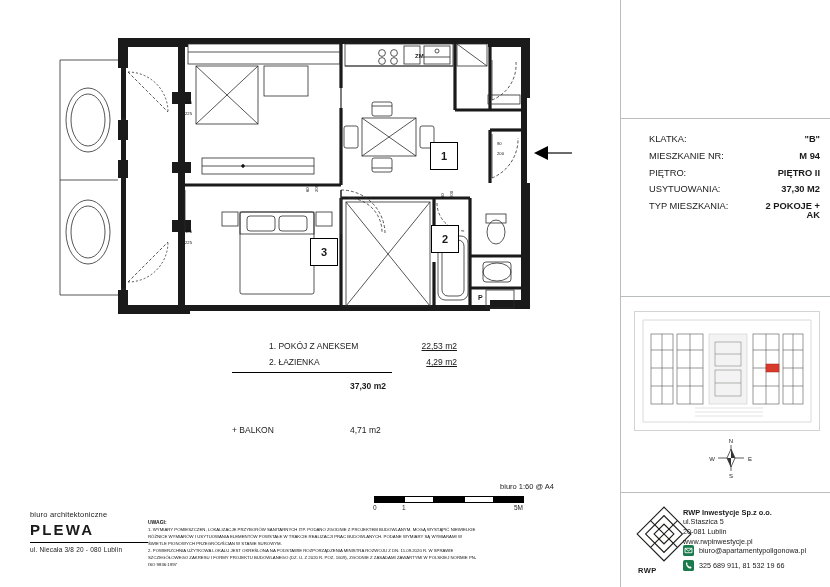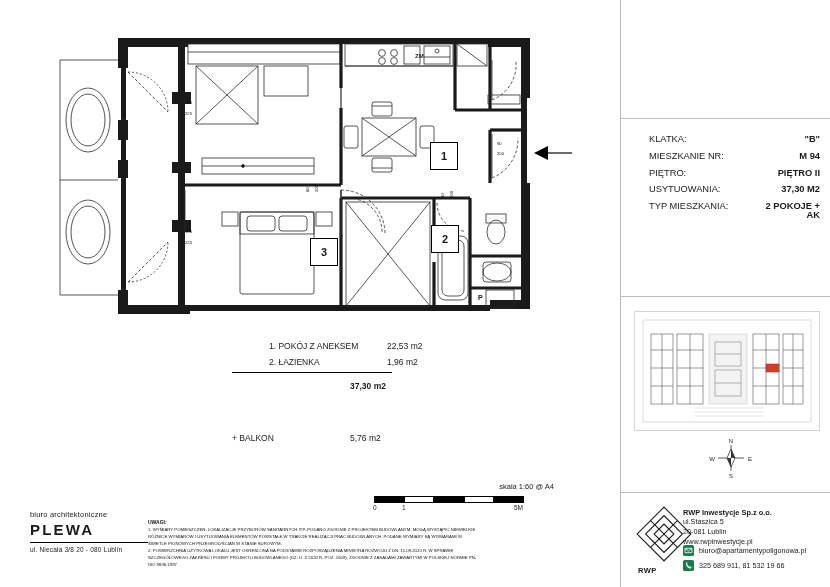--- a/index.html
+++ b/index.html
@@ -19,31 +19,31 @@
   }
   .plan-svg { position: absolute; left: 0; top: 0; }
 
   
   .schedule {
     position: absolute; left: 232px; top: 338px; width: 230px;
     font-size: 8.5px; line-height: 1.9;
   }
   .sched-row { display: flex; }
   .sched-row .nm { width: 118px; margin-left: 37px; }
-  .sched-row .ar { width: 70px; text-align: left; }
+  .sched-row .ar { width: 70px; text-align: right; text-decoration: underline; }
   .sched-total {
     display: flex; margin-top: 5px; font-weight: bold;
   }
   .sched-total .nm { width: 118px; }
   .sched-total .ar { width: 70px; text-align: left; }
   .sched-sep {
     width: 160px; border-top: 1px solid #000; margin-top: 2px; margin-bottom: 2px;
   }
   .balcony {
-    display: flex; margin-top: 36px; font-size: 8.5px;
+    display: flex; margin-top: 28px; font-size: 8.5px;
   }
   .balcony .nm { width: 118px; }
   .balcony .ar { width: 70px; }
 
   
   .scale-wrap {
     position: absolute; left: 374px; top: 496px; width: 180px;
   }
   .scale-label {
     position: absolute; right: 0; top: -14px; font-size: 7.5px;
@@ -320,35 +320,35 @@
     <div class="badge" style="left:431px; top:225px; width:28px; height:28px;">2</div>
     <div class="badge" style="left:310px; top:238px; width:28px; height:28px;">3</div>
 
     <div class="schedule">
       <div class="sched-row">
         <div class="nm">1. POKÓJ Z ANEKSEM</div>
         <div class="ar">22,53 m2</div>
       </div>
       <div class="sched-row">
         <div class="nm">2. ŁAZIENKA</div>
-        <div class="ar">1,96 m2</div>
+        <div class="ar">4,29 m2</div>
       </div>
       <div class="sched-sep"></div>
       <div class="sched-total">
         <div class="nm"></div>
         <div class="ar">37,30 m2</div>
       </div>
       <div class="balcony">
         <div class="nm">+ BALKON</div>
-        <div class="ar">5,76 m2</div>
+        <div class="ar">4,71 m2</div>
       </div>
     </div>
 
     <div class="scale-wrap">
-      <div class="scale-label">skala 1:60 @ A4</div>
+      <div class="scale-label">biuro 1:60 @ A4</div>
       <div class="scalebar">
         <div class="seg" style="left:0; width:30px; background:#000;"></div>
         <div class="seg" style="left:30px; width:30px; background:#fff;"></div>
         <div class="seg" style="left:60px; width:30px; background:#000;"></div>
         <div class="seg" style="left:90px; width:30px; background:#fff;"></div>
         <div class="seg" style="left:120px; width:30px; background:#000;"></div>
       </div>
       <div class="scale-ticks">
         <span style="left:-1px;">0</span>
         <span style="left:28px;">1</span>

